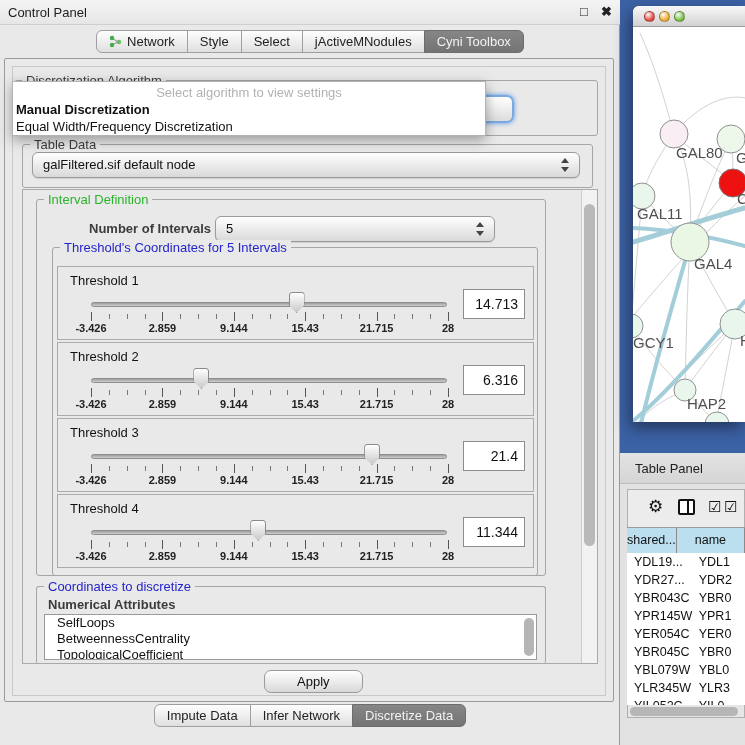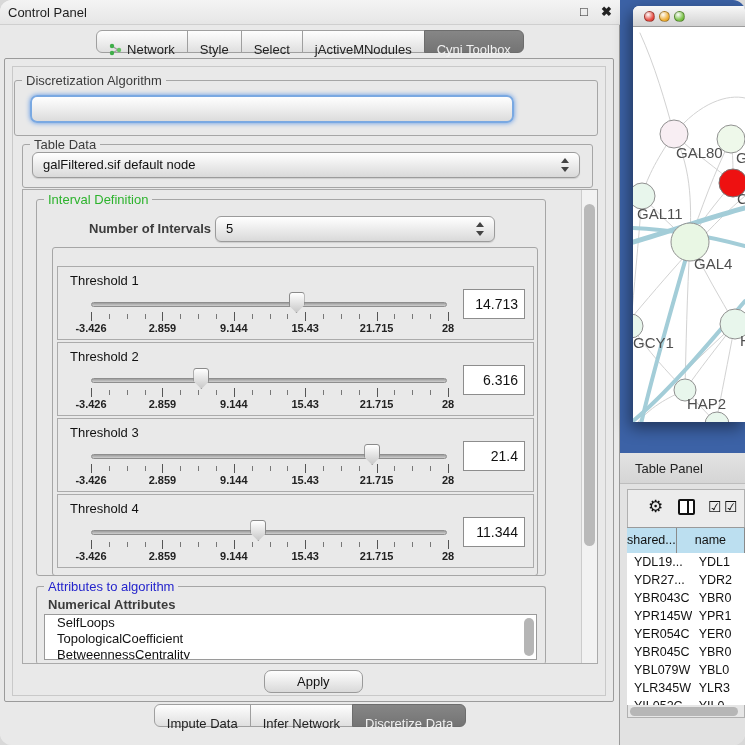--- a/index.html
+++ b/index.html
@@ -1,29 +1,29 @@
 <!DOCTYPE html>
 <html><head>
 <meta charset="utf-8">
 <style>
   html,body{margin:0;padding:0;background:#d8d8d8;}
   *{box-sizing:border-box;}
   #root{position:relative;width:745px;height:745px;overflow:hidden;
-        font-family:"Liberation Sans",sans-serif;background:#e9e9e9;border-radius:12px;-webkit-font-smoothing:antialiased;}
+        font-family:"Liberation Sans",sans-serif;background:#e9e9e9;-webkit-font-smoothing:antialiased;}
 
   
   #left{position:absolute;left:0;top:0;width:620px;height:745px;background:#e9e9e9;border-right:1px solid #9a9a9a;}
   #titlebar{position:absolute;left:0;top:0;width:620px;height:25px;background:linear-gradient(#f4f4f4,#e6e6e6);border-bottom:1px solid #cfcfcf;}
   #titlebar .t{position:absolute;left:8px;top:5px;font-size:13px;color:#1d1d1d;}
   .winicon{position:absolute;top:4px;font-size:13px;color:#222;cursor:default;}
   #float-ic{left:580px;} #close-ic{left:601px;font-weight:bold;}
 
   
   .seg{position:absolute;display:flex;}
-  .segbtn{height:23px;line-height:22px;padding:8px 12px;font-size:13px;color:#222;
+  .segbtn{height:23px;line-height:22px;padding:0 12px;font-size:13px;color:#222;
           background:linear-gradient(#fefefe,#dfdfdf);border:1px solid #9f9f9f;margin-left:-1px;white-space:nowrap;}
   .segbtn:first-child{border-radius:6px 0 0 6px;margin-left:0;}
   .segbtn:last-child{border-radius:0 6px 6px 0;}
   .segbtn.sel{background:linear-gradient(#868686,#747474);color:#f2f2f2;border-color:#6d6d6d;}
   .segbtn .nicon{display:inline-block;vertical-align:-2px;margin-right:5px;}
 
   
   #mainpanel{position:absolute;left:4px;top:58px;width:610px;height:644px;background:#e9e9e9;border:1px solid #9b9b9b;border-radius:2px;}
   #innerpanel{position:absolute;left:12px;top:66px;width:594px;height:630px;border:1px solid #c9c9c9;}
 
@@ -139,20 +139,27 @@
       <div class="segbtn sel"><span>Cyni Toolbox</span></div>
     </div>
 
     <div id="mainpanel"></div>
     <div id="innerpanel"></div>
 
     <div class="group" style="left:14px;top:80px;width:584px;height:56px;"></div>
     <span class="gl gray" style="left:22px;top:73px;">Discretization Algorithm</span>
     <div id="focus-combo"></div>
 
+    <div id="popup">
+      <div class="hint">Select algorithm to view settings</div>
+      <div>
+          <div class="popup-item b">Manual Discretization</div>
+          <div class="popup-item">Equal Width/Frequency Discretization</div>
+        </div>
+    </div>
 
     <div class="group" style="left:22px;top:144px;width:571px;height:44px;"></div>
     <span class="gl gray" style="left:30px;top:137px;z-index:2;">Table Data</span>
     <div class="combo" style="left:32px;top:152px;width:548px;">
       <span>galFiltered.sif default node</span>
       <span class="stepper">
           <i class="up"></i>
           <i class="dn"></i>
         </span>
     </div>
@@ -168,20 +175,21 @@
     <span class="gl gray" style="left:85px;top:221px;font-weight:bold;background:transparent;">Number of Intervals</span>
     <div class="combo" style="left:215px;top:216px;width:280px;">
       <span>5</span>
       <span class="stepper">
           <i class="up"></i>
           <i class="dn"></i>
         </span>
     </div>
 
     <div class="group" style="left:52px;top:247px;width:486px;height:329px;"></div>
+    <span class="gl blue" style="left:60px;top:240px;">Threshold's Coordinates for 5 Intervals</span>
 
     <div id="thresh-rows">
         <div class="trow">
           <div class="tlabel">Threshold 1</div>
           <div class="track"></div>
           <div class="ticks">
             <div class="tick major" style="left: 0%;"></div>
             <div class="tick" style="left: 5%;"></div>
             <div class="tick" style="left: 10%;"></div>
             <div class="tick" style="left: 15%;"></div>
@@ -321,26 +329,26 @@
             <span class="tklab" style="left: 60%;">15.43</span>
             <span class="tklab" style="left: 80%;">21.715</span>
             <span class="tklab" style="left: 100%;">28</span>
           </div>
           <div class="thumb" style="left: 192.3px;"></div>
           <input class="val" value="11.344" style="">
         </div>
       </div>
 
     <div class="group" style="left:36px;top:586px;width:510px;height:78px;border-bottom:none;"></div>
-    <span class="gl blue" style="left:44px;top:579px;">Attributes to algorithm</span>
+    <span class="gl blue" style="left:44px;top:579px;">Coordinates to discretize</span>
     <span class="gl gray" style="left:44px;top:597px;font-weight:bold;background:transparent;">Numerical Attributes</span>
     <div id="attr-list">
         <div class="attr-item">SelfLoops</div>
+        <div class="attr-item">BetweennessCentrality</div>
         <div class="attr-item">TopologicalCoefficient</div>
-        <div class="attr-item">BetweennessCentrality</div>
       </div>
     <div id="attr-scroll" style="left:524px;top:618px;position:absolute;z-index:3;width:10px;height:38px;background:#b5b5b5;border-radius:5px;"></div>
 
     <div class="button" style="left:264px;top:670px;">Apply</div>
 
     <div class="seg" style="left:0;top:704px;width:620px;justify-content:center;">
       <div class="segbtn"><span>Impute Data</span></div>
       <div class="segbtn"><span>Infer Network</span></div>
       <div class="segbtn sel"><span>Discretize Data</span></div>
     </div>

